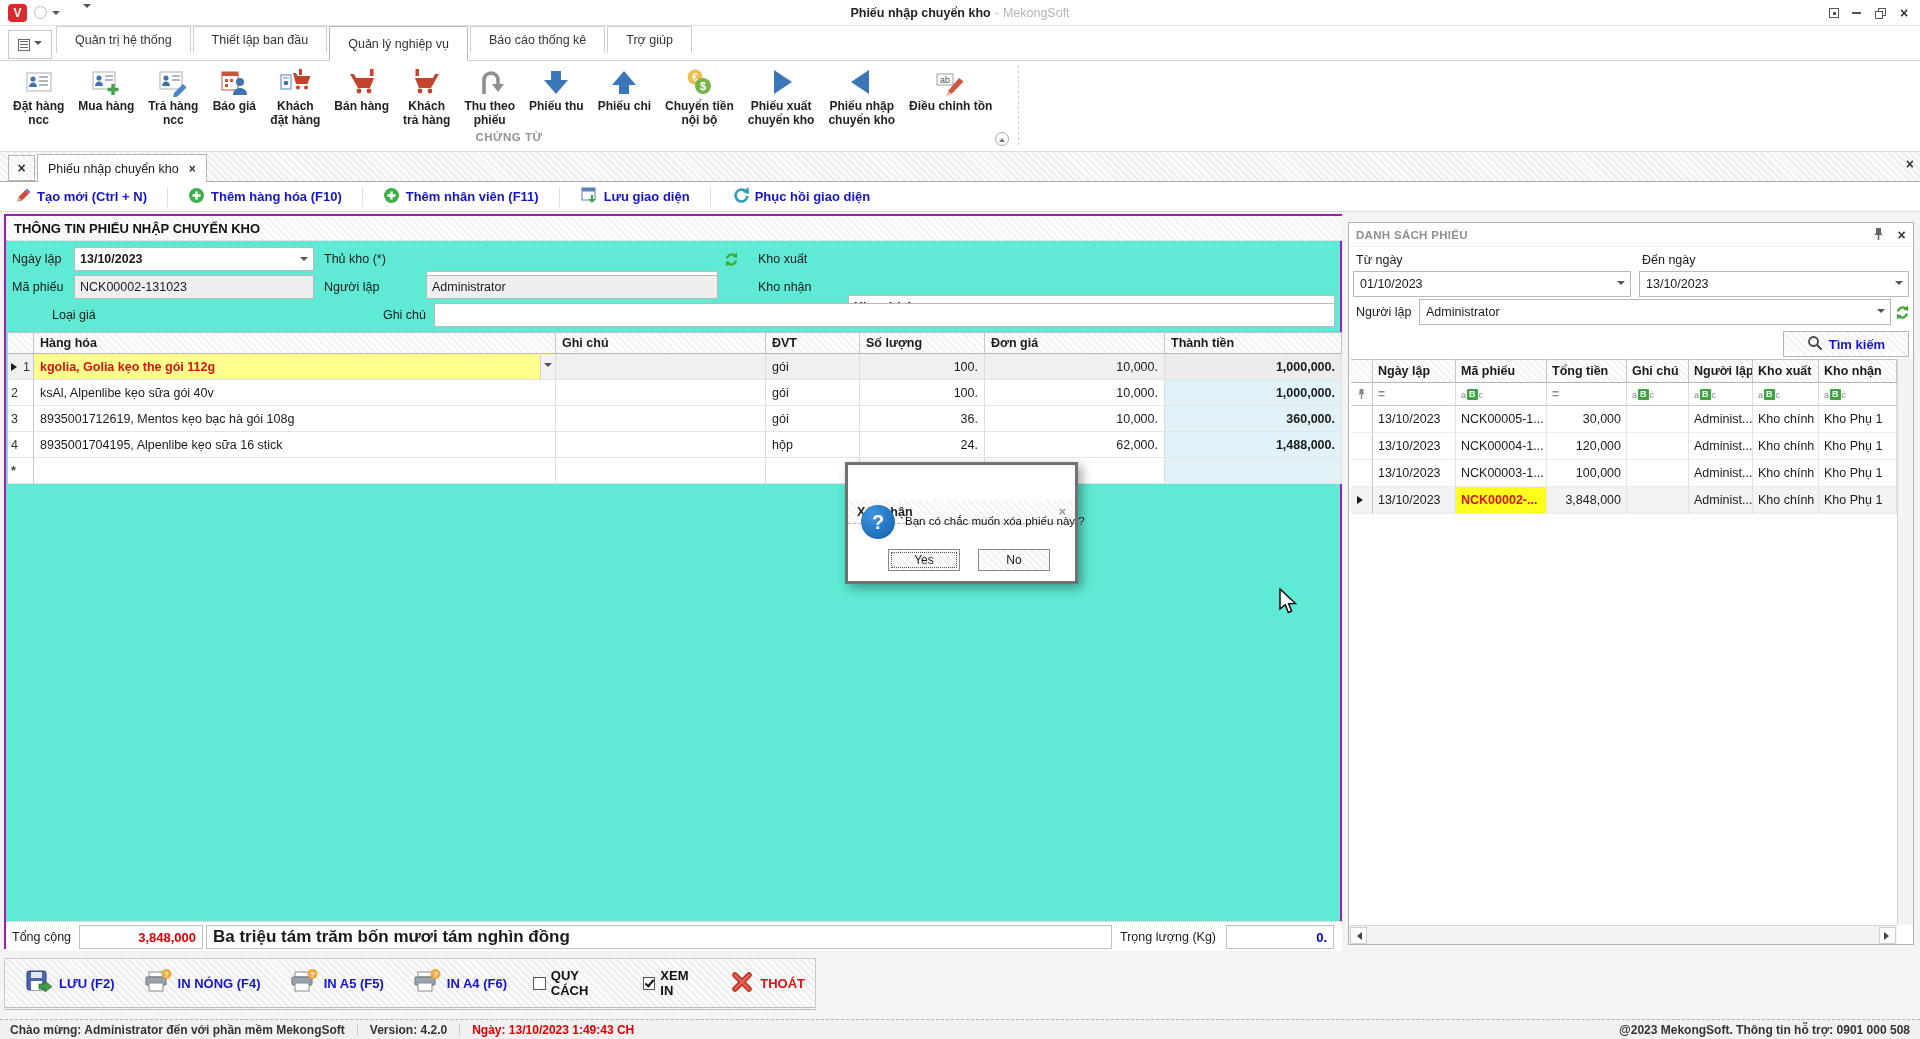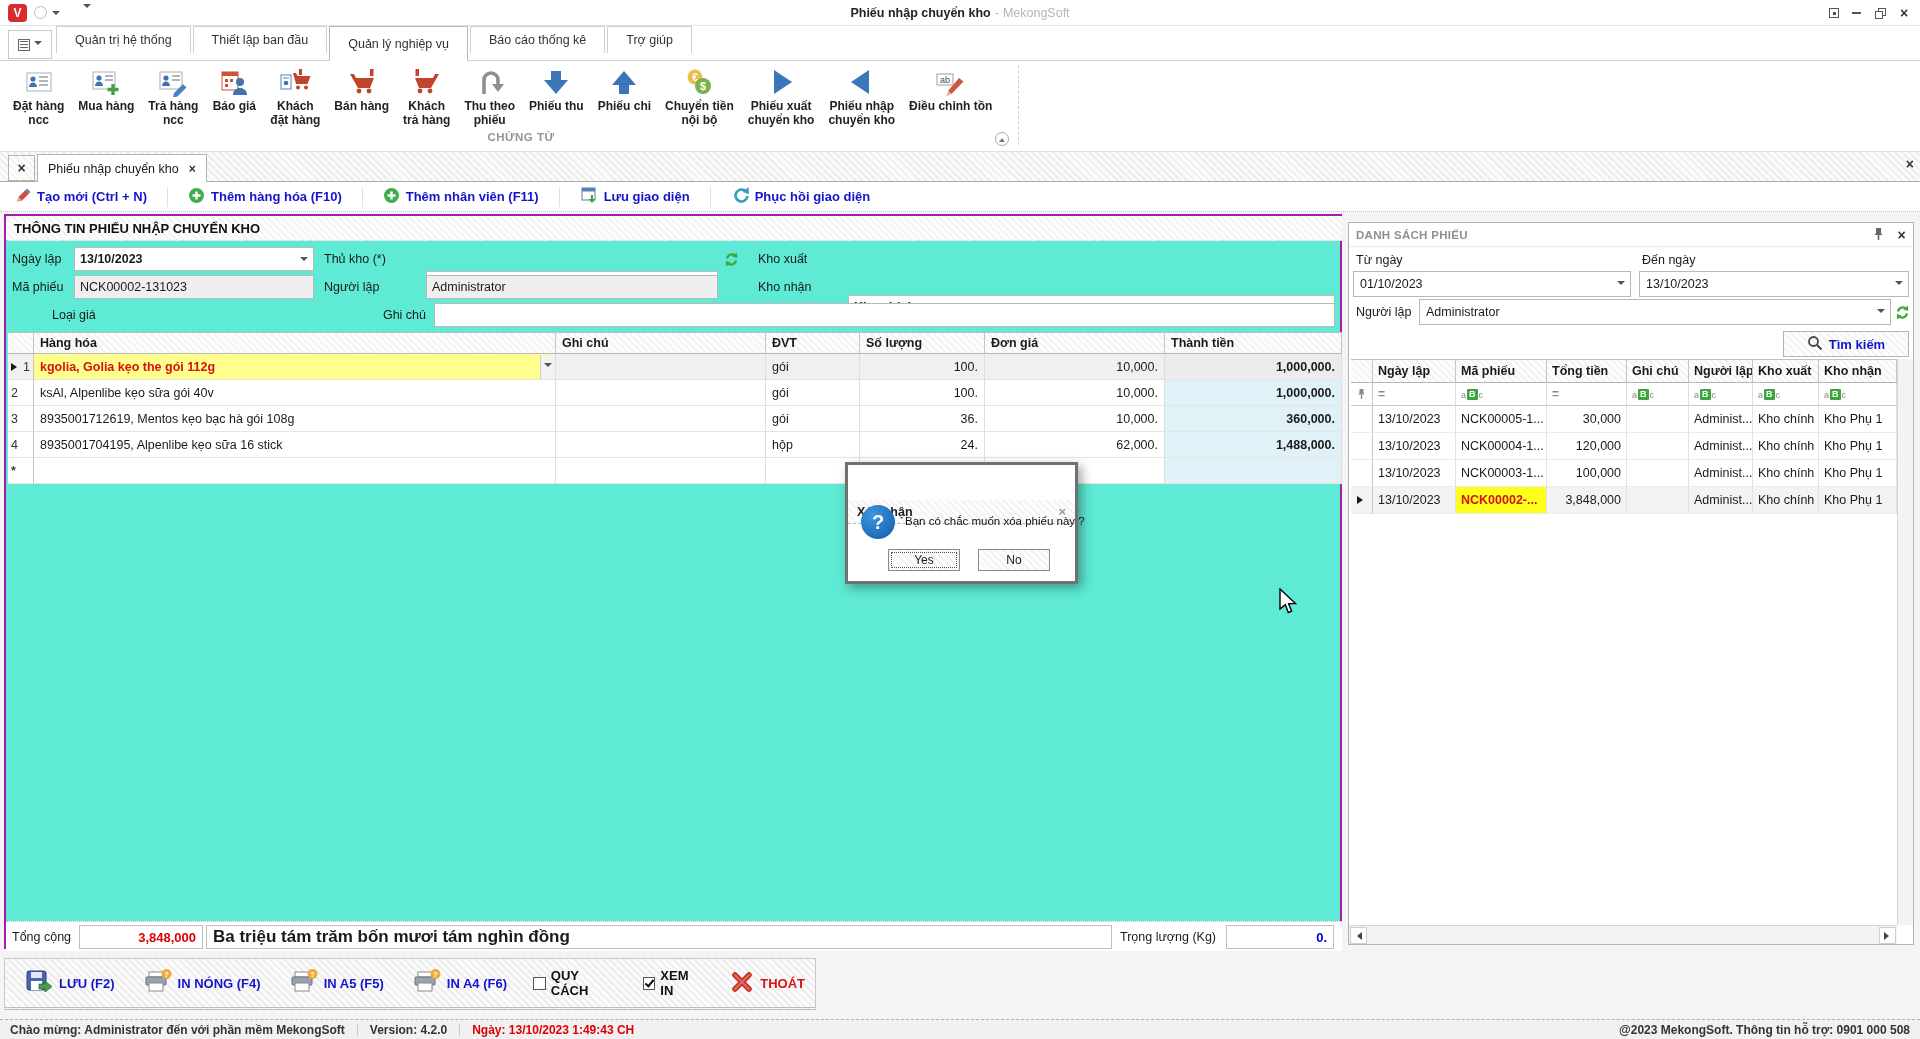--- a/index.html
+++ b/index.html
@@ -43,21 +43,21 @@
   .tab { height:27px; padding:0 18px; border:1px solid #cfcfcf; border-bottom:none; margin-right:2px; background:#fff; display:flex; align-items:center; font-size:12.5px; color:#333; position:relative; }
   .tab.active { height:34px; font-weight:normal; z-index:2; border-color:#b9b9b9; }
   .tab.active:after { content:""; position:absolute; left:0; bottom:-1px; width:100%; height:2px; background:#fff; }
 
   
   .ribbon-body { left:0; top:61px; width:1920px; height:91px; background:#fff; border-bottom:1px solid #dedede; }
   .rb-items { position:absolute; left:6px; top:2px; display:flex; align-items:flex-start; }
   .rb-item { display:flex; flex-direction:column; align-items:center; padding:3px 7px; min-width:58px; cursor:default; }
   .rb-ico { height:32px; display:flex; align-items:center; justify-content:center; margin-bottom:1px; }
   .rb-l { font-weight:bold; font-size:12px; line-height:14px; color:#222; text-align:center; white-space:nowrap; }
-  .group-label { position:absolute; left:16px; top:70px; width:1010px; text-align:center; color:#9a938c; font-weight:bold; font-size:11.5px; letter-spacing:.5px; }
+  .group-label { position:absolute; left:4px; top:70px; width:1010px; text-align:center; color:#9a938c; font-weight:bold; font-size:11.5px; letter-spacing:.5px; }
   .group-collapse { position:absolute; left:995px; top:71px; width:14px; height:14px; border:1px solid #a7a7a7; border-radius:50%; display:flex; align-items:center; justify-content:center; }
   .tri-up-s { width:0;height:0;border:3px solid transparent;border-bottom:4px solid #777; margin-top:-2px;}
   .group-sep { position:absolute; left:1018px; top:4px; height:80px; border-left:1px dashed #cfcfcf; }
 
   
   .doctab-bar { left:0; top:152px; width:1920px; height:30px; }
   .doctab-bar .line { position:absolute; left:0; bottom:0; width:1920px; height:1px; background:#ababab; }
   .close-left { position:absolute; left:8px; top:3px; width:27px; height:26px; border:1px solid #b5b5b5; display:flex; align-items:center; justify-content:center; }
   .doc-tab { position:absolute; left:37px; top:2px; height:28px; background:#fff; border:1px solid #b5b5b5; border-bottom:none; z-index:2; display:flex; align-items:center; gap:10px; padding:0 10px; font-size:12.5px; }
   .doc-tab .x-glyph { font-size:12px; }

